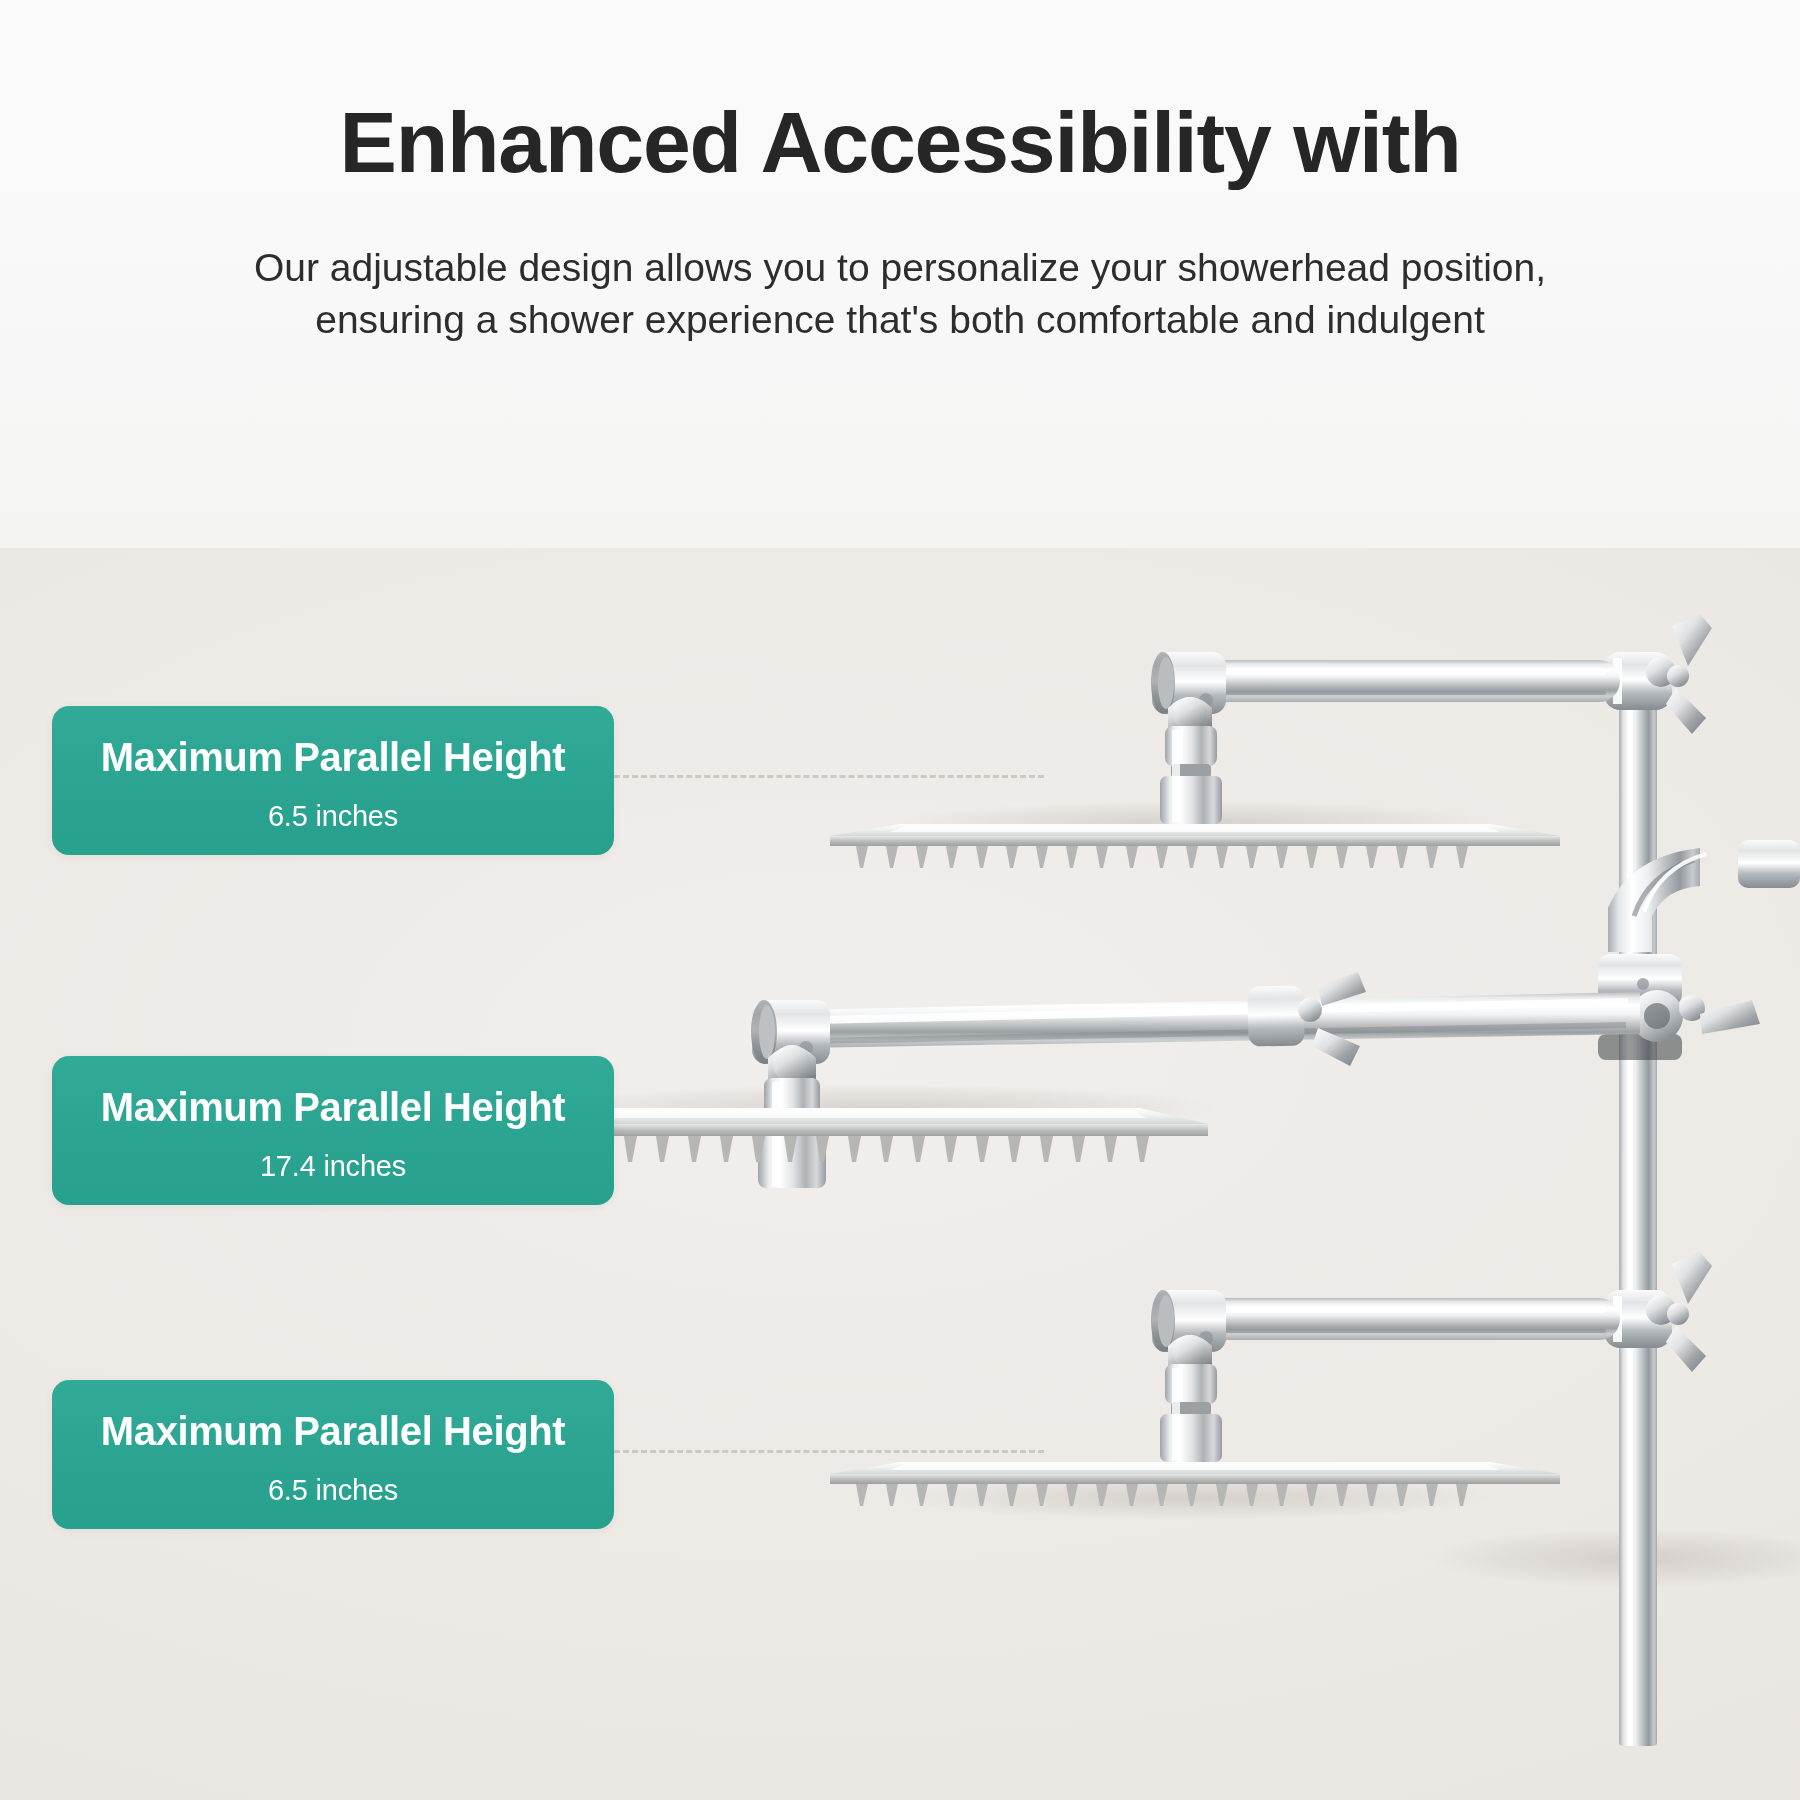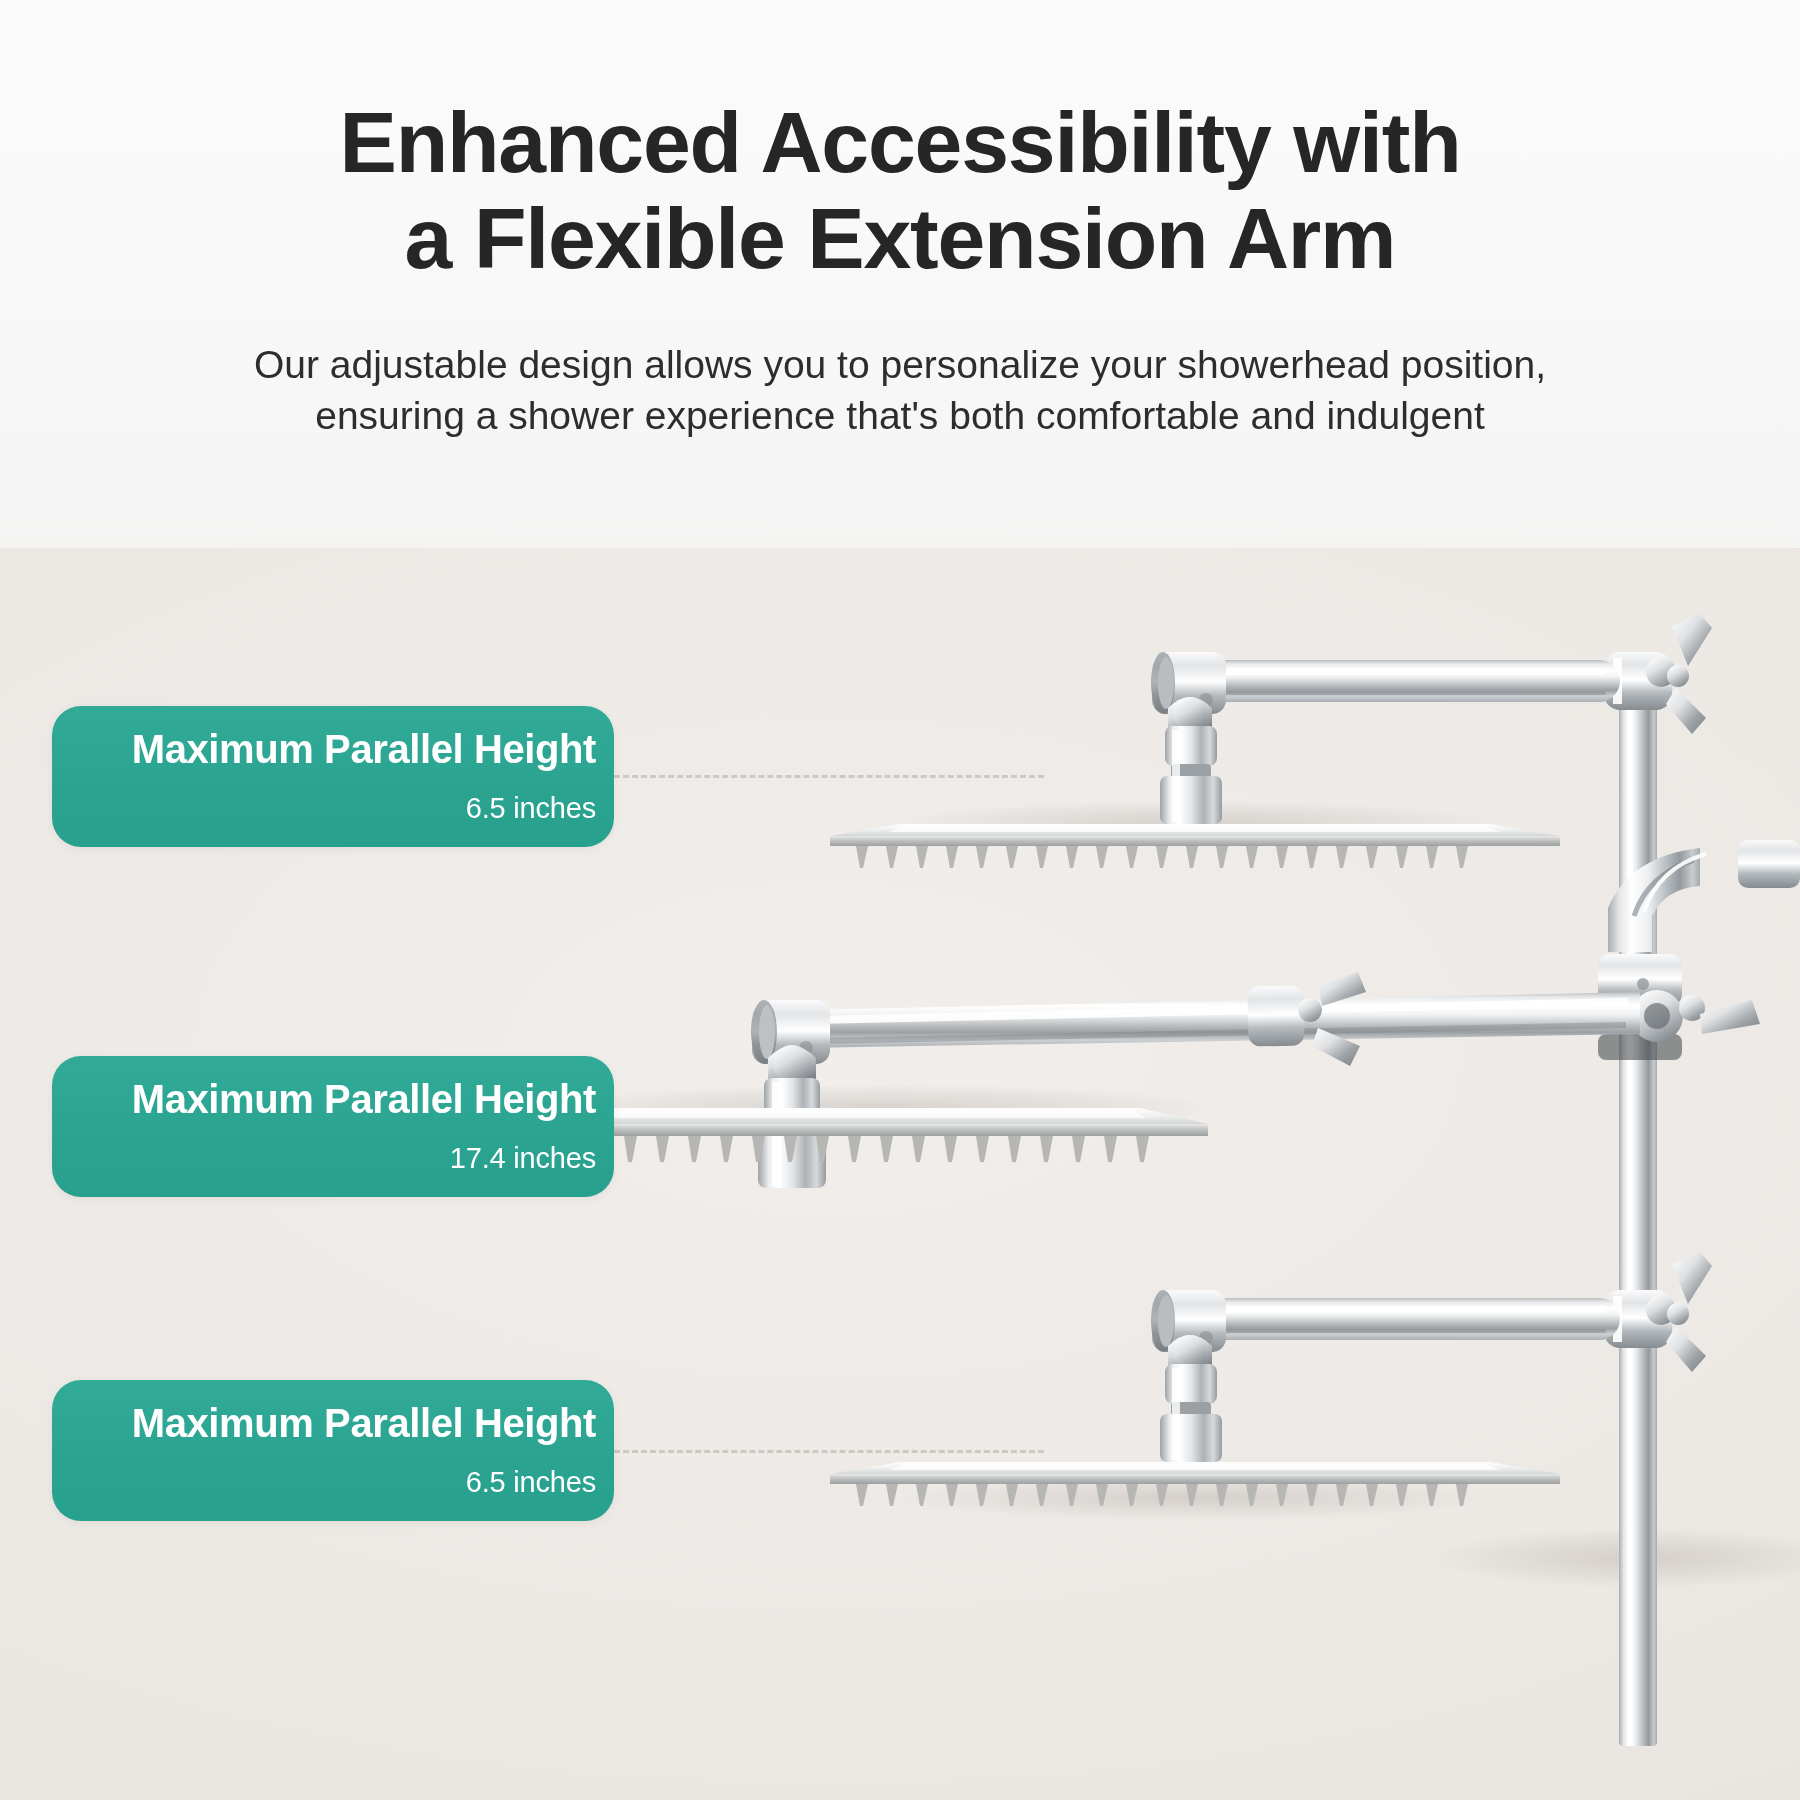--- a/index.html
+++ b/index.html
@@ -68,24 +68,24 @@
       radial-gradient(120% 90% at 46% 40%, #f1eeeb 0%, #ece8e4 58%, #e7e2dd 100%);
     overflow: hidden;
   }
 
   
   .badge {
     position: absolute;
     width: 562px;
     box-sizing: border-box;
     background: linear-gradient(180deg, #31ab97 0%, #2aa491 60%, #27a08d 100%);
-    border-radius: 29px;
-    padding: 20px 18px 22px 18px;
+    border-radius: 17px;
+    padding: 28px 18px 22px 18px;
     color: #ffffff;
-    text-align: right;
+    text-align: center;
     box-shadow: 0 2px 10px rgba(0,0,0,0.055);
     z-index: 6;
   }
   .badge .b-title {
     display: block;
     font-size: 40px;
     font-weight: 700;
     line-height: 1.17;
     letter-spacing: -0.4px;
     white-space: nowrap;
@@ -124,21 +124,20 @@
   }
 </style>
 </head>
 <body>
 
 <div id="page">
 
   <div class="header-band">
     <h1 class="headline">
       <span class="ln">Enhanced Accessibility with</span>
-      <span class="ln">a Flexible Extension Arm</span>
     </h1>
     <p class="subhead">
       <span class="ln">Our adjustable design allows you to personalize your showerhead position,</span>
       <span class="ln">ensuring a shower experience that's both comfortable and indulgent</span>
     </p>
   </div>
 
   <div class="stage">
 
     <div class="leader" id="leader-0"></div>

